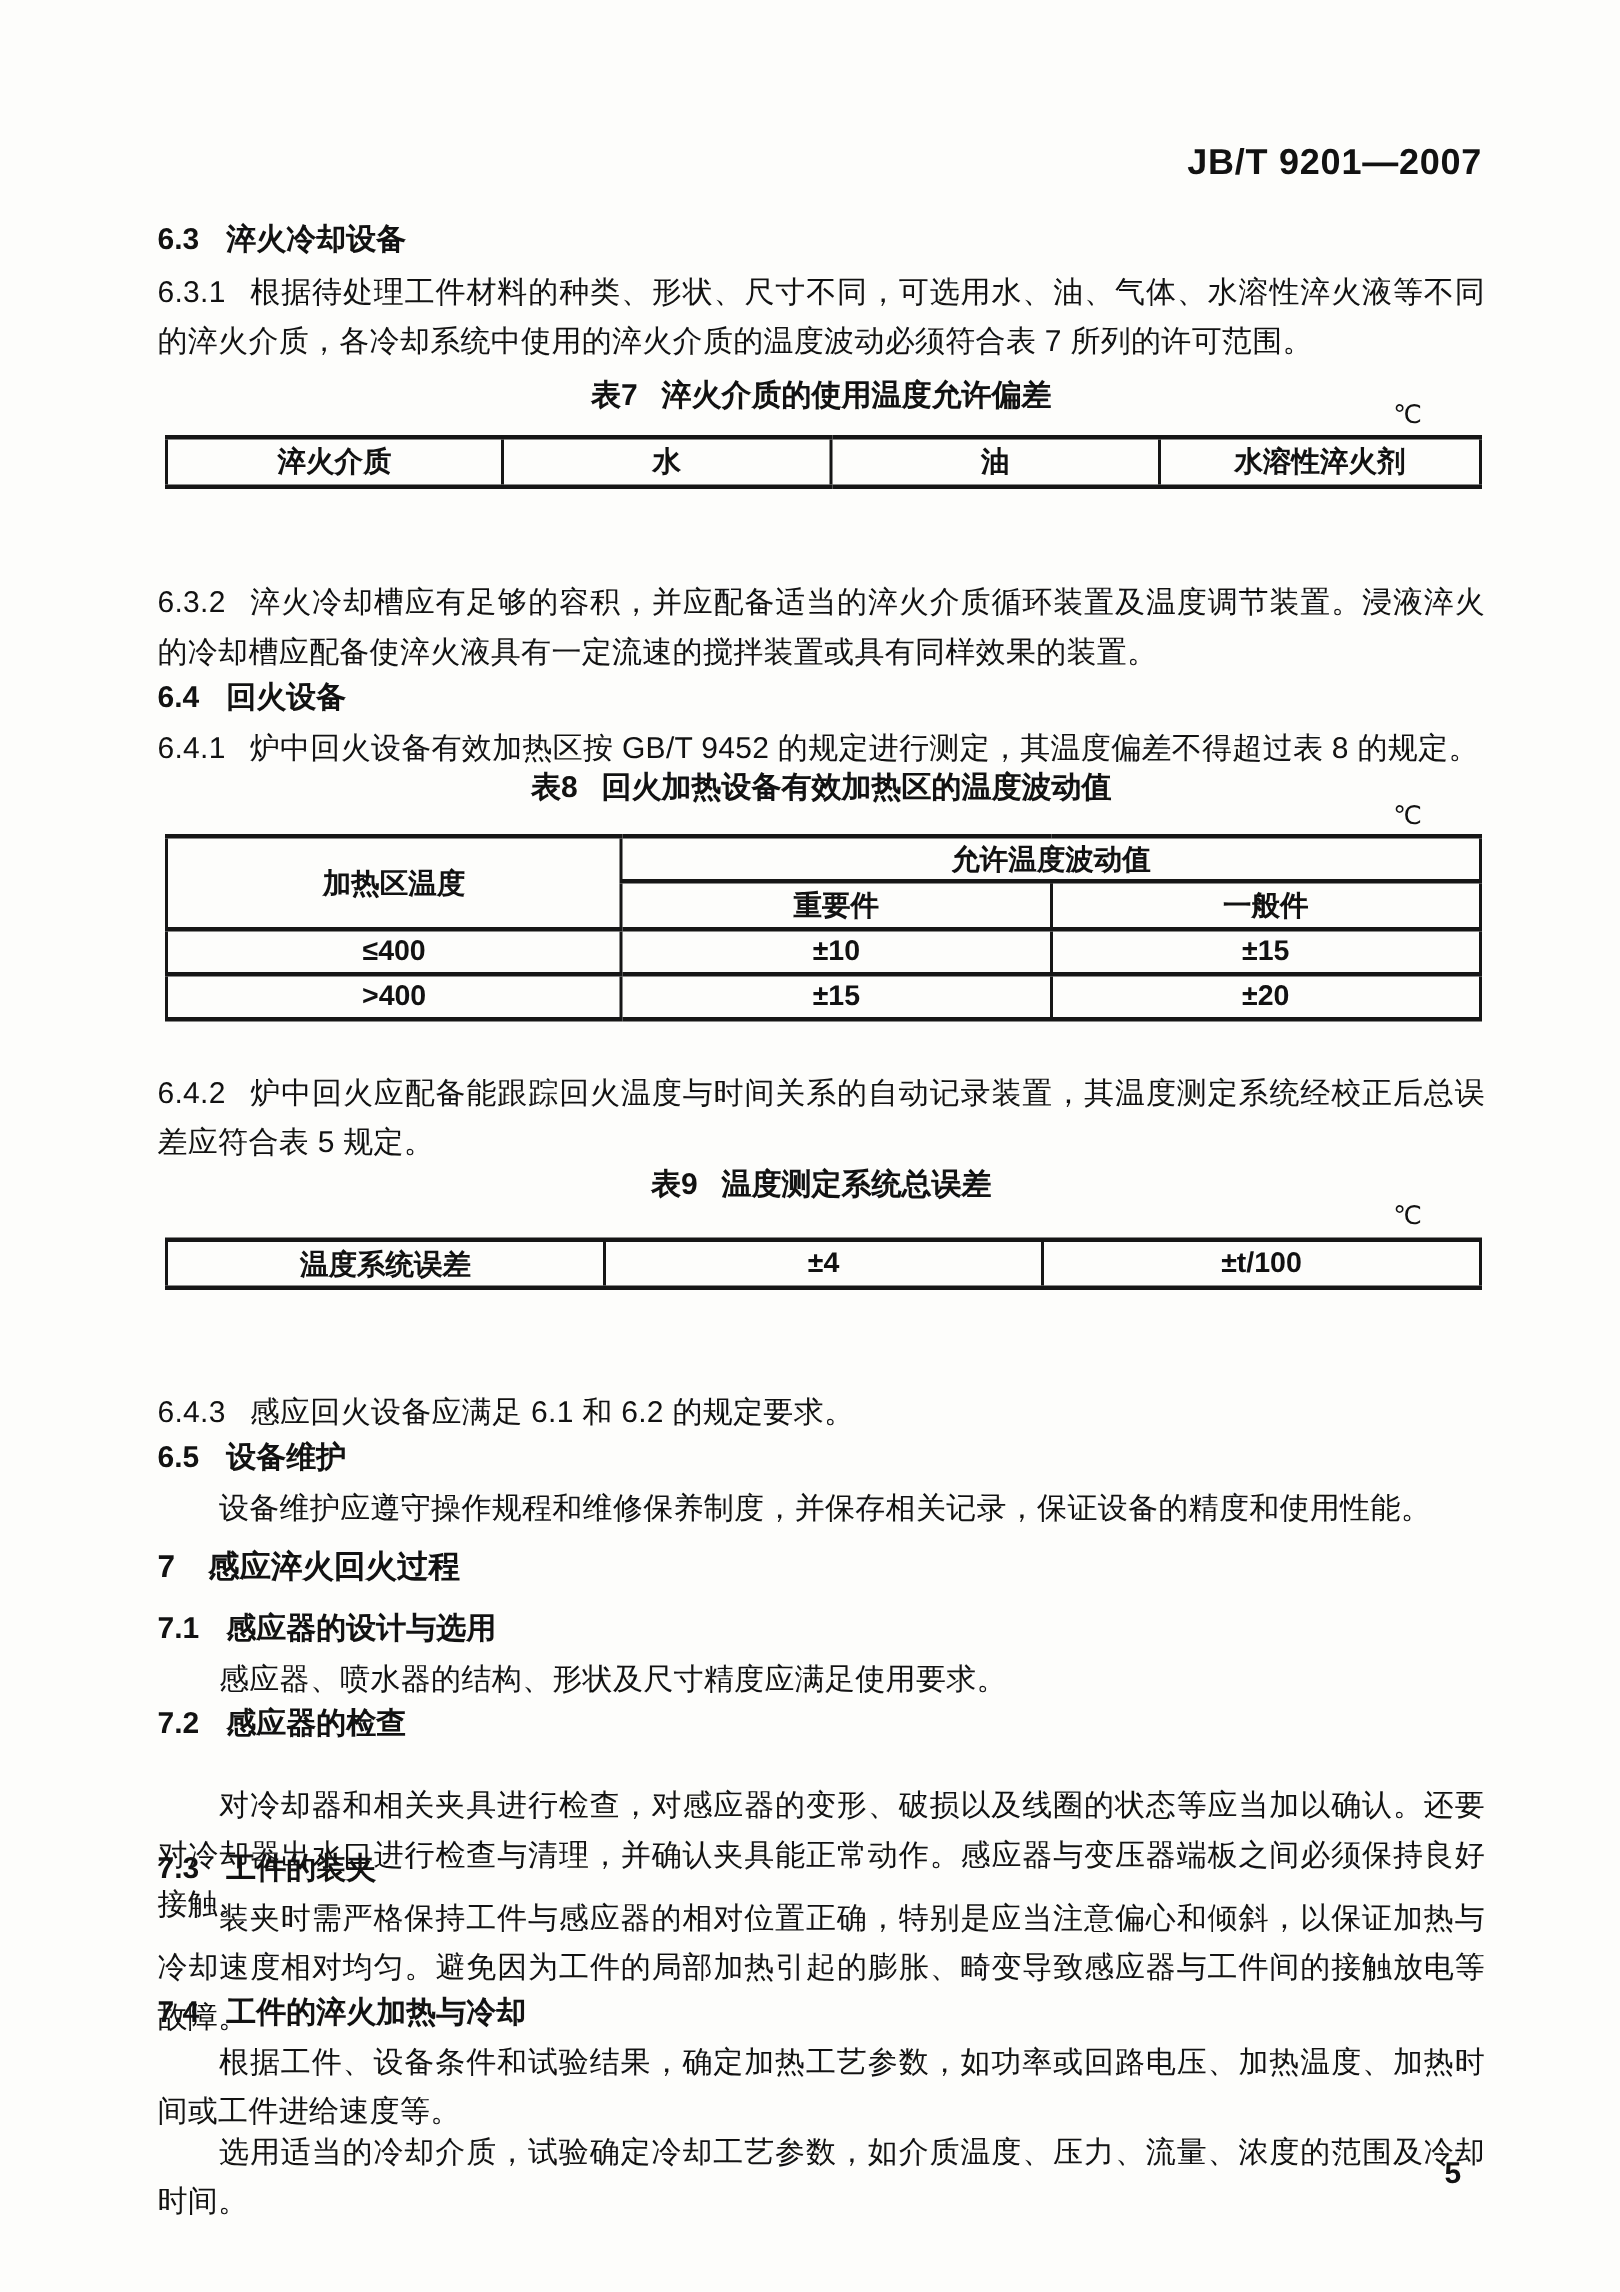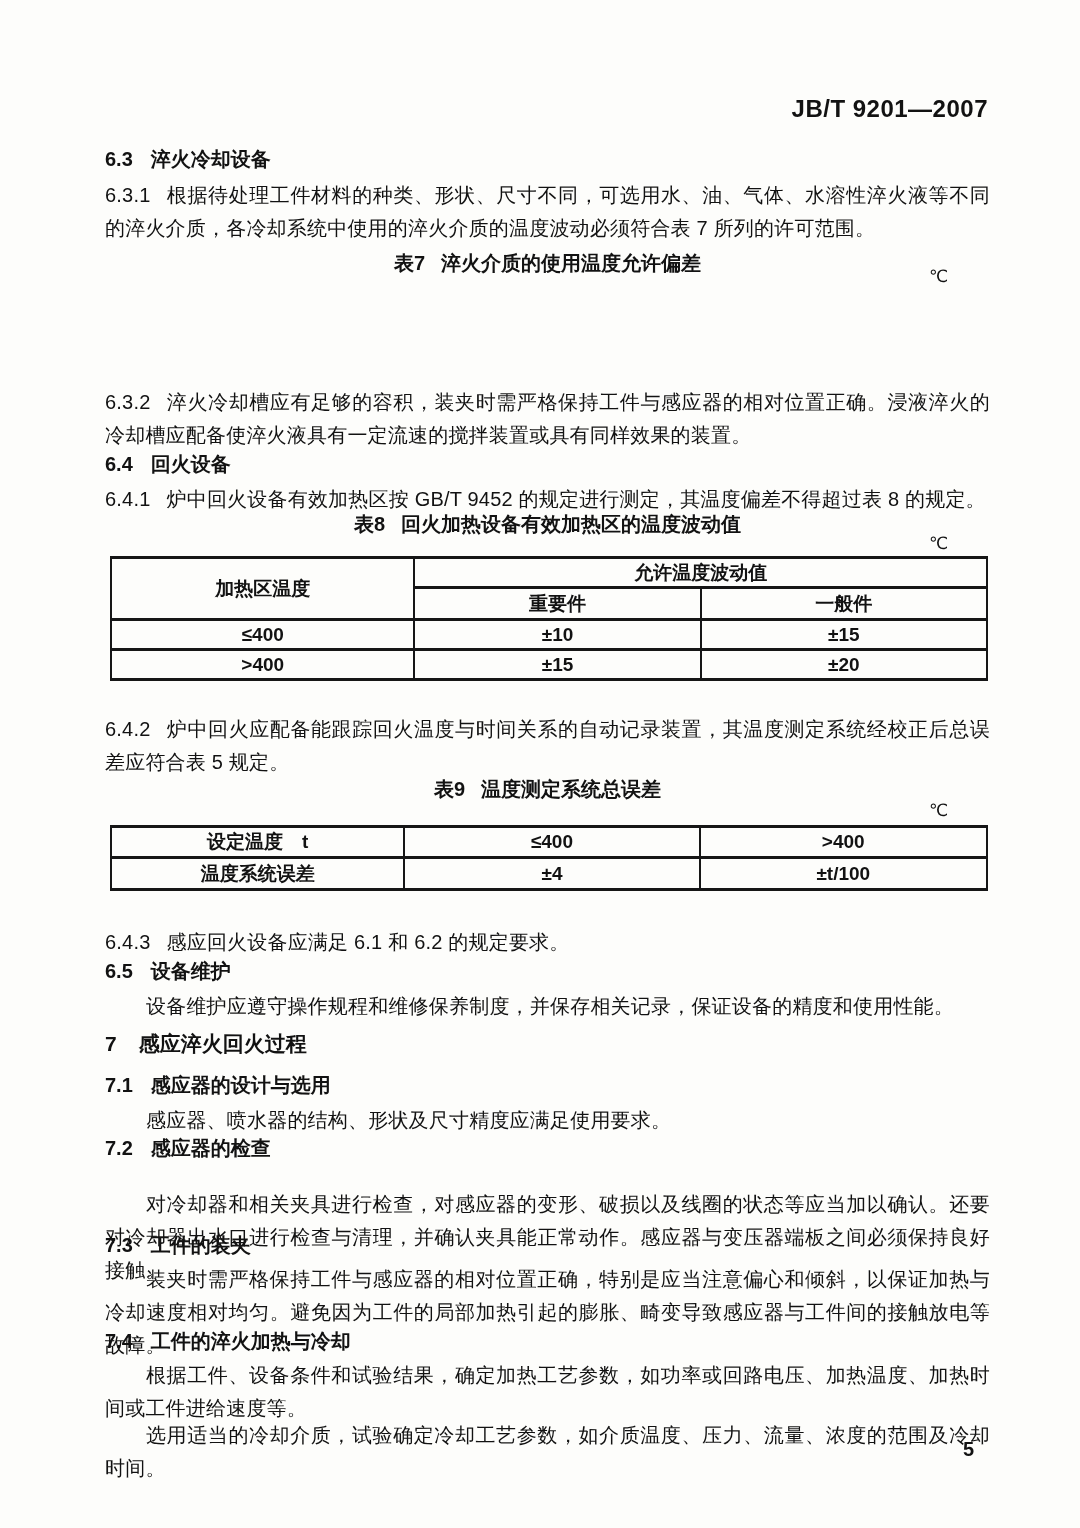--- a/index.html
+++ b/index.html
@@ -99,25 +99,31 @@
       <span class="pnum">6.3.1</span><span>根据待处理工件材料的种类、形状、尺寸不同，可选用水、油、气体、水溶性淬火液等不同的淬火介质，各冷却系统中使用的淬火介质的温度波动必须符合表 7 所列的许可范围。</span>
     </p>
 
     <div class="tbl-caption" style="top:250px">
       <span class="cap-label">表7</span><span>淬火介质的使用温度允许偏差</span>
     </div>
     <div class="unit" style="top:266px">℃</div>
 
     <table class="doc-table" style="top:290px">
       <tbody>
+        <tr style="height:33px">
+          <td style="width:25.6%">淬火介质</td>
+          <td style="width:25.0%">水</td>
+          <td style="width:25.0%">油</td>
+          <td style="width:24.4%">水溶性淬火剂</td>
+        </tr>
       </tbody>
     </table>
 
     <p class="para" style="top:386px">
-      <span class="pnum">6.3.2</span><span>淬火冷却槽应有足够的容积，装夹时需严格保持工件与感应器的相对位置正确。浸液淬火的冷却槽应配备使淬火液具有一定流速的搅拌装置或具有同样效果的装置。</span>
+      <span class="pnum">6.3.2</span><span>淬火冷却槽应有足够的容积，并应配备适当的淬火介质循环装置及温度调节装置。浸液淬火的冷却槽应配备使淬火液具有一定流速的搅拌装置或具有同样效果的装置。</span>
     </p>
 
     <div class="heading" style="top:451px">
       <span class="hnum">6.4</span><span>回火设备</span>
     </div>
 
     <p class="para" style="top:483px">
       <span class="pnum">6.4.1</span><span>炉中回火设备有效加热区按 GB/T 9452 的规定进行测定，其温度偏差不得超过表 8 的规定。</span>
     </p>
 
@@ -153,25 +159,20 @@
       <span class="pnum">6.4.2</span><span>炉中回火应配备能跟踪回火温度与时间关系的自动记录装置，其温度测定系统经校正后总误差应符合表 5 规定。</span>
     </p>
 
     <div class="tbl-caption" style="top:776px">
       <span class="cap-label">表9</span><span>温度测定系统总误差</span>
     </div>
     <div class="unit" style="top:800px">℃</div>
 
     <table class="doc-table" style="top:825px">
       <tbody>
-        <tr style="height:31px">
-          <td style="width:33.5%">设定温度　t</td>
-          <td style="width:33.7%">≤400</td>
-          <td style="width:32.8%">&gt;400</td>
-        </tr>
         <tr style="height:32px">
           <td>温度系统误差</td>
           <td>±4</td>
           <td>±t/100</td>
         </tr>
       </tbody>
     </table>
 
     <p class="para" style="top:926px">
       <span class="pnum">6.4.3</span><span>感应回火设备应满足 6.1 和 6.2 的规定要求。</span>

